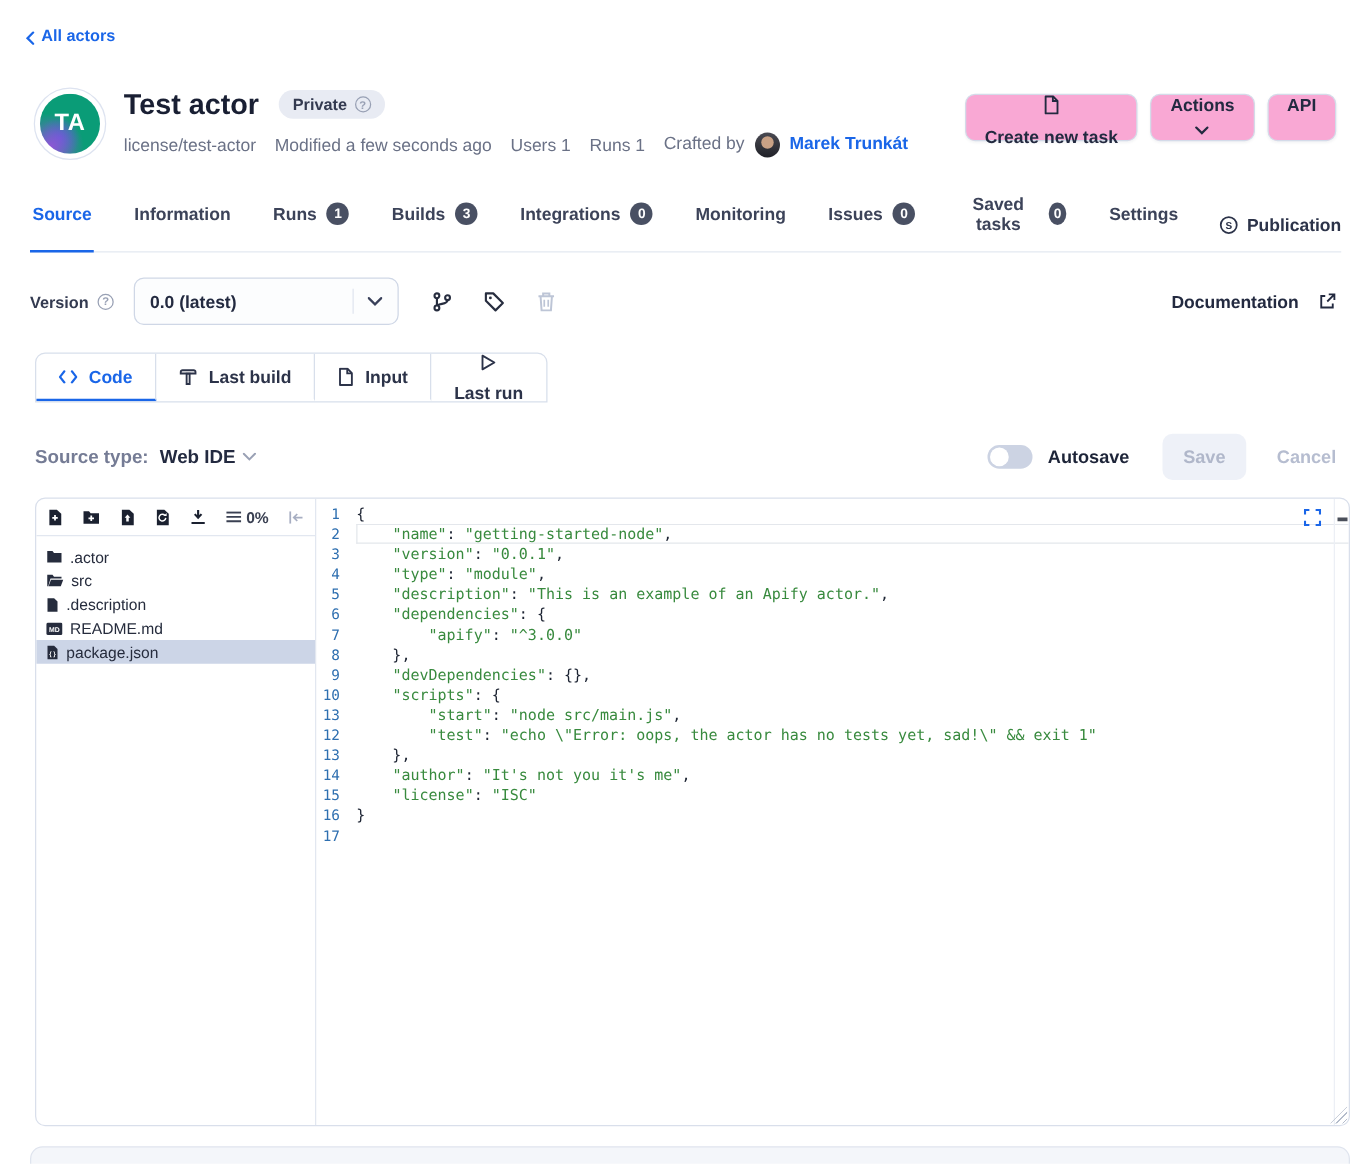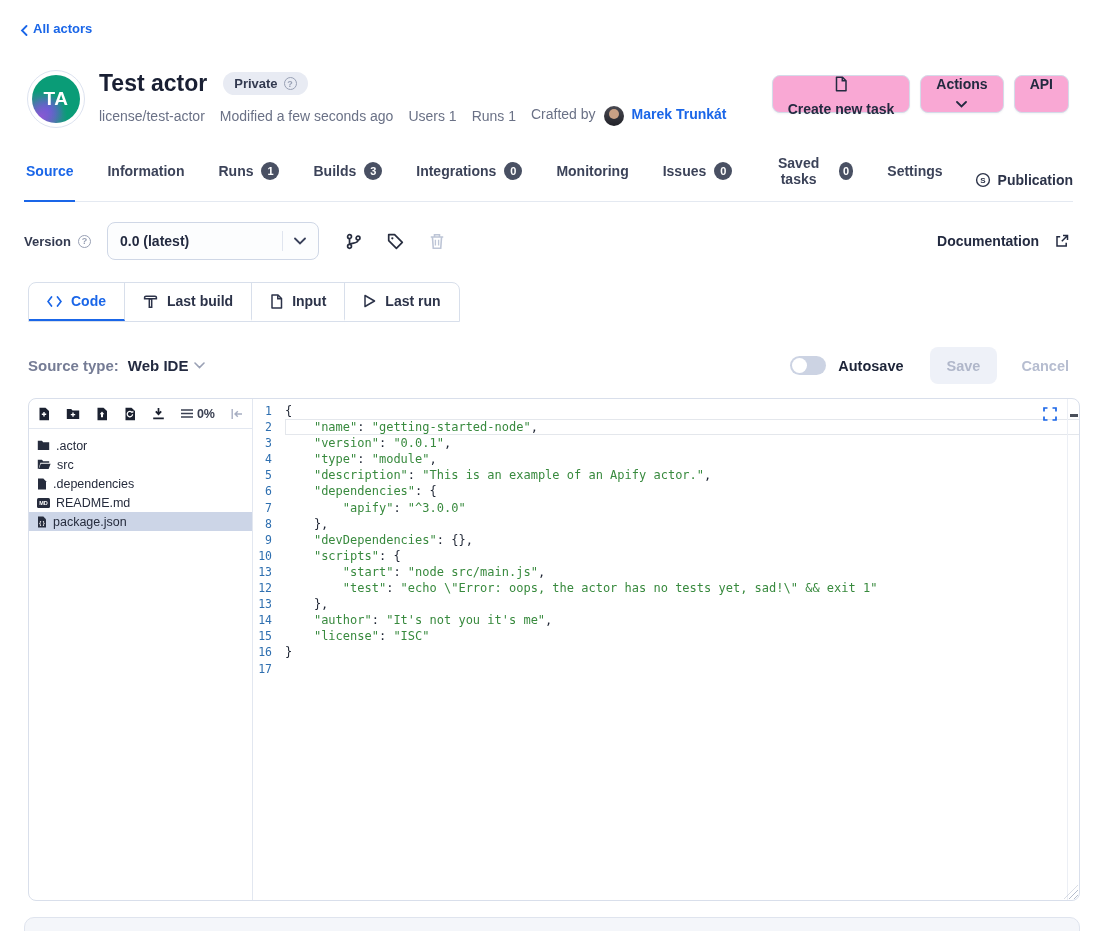--- a/index.html
+++ b/index.html
@@ -66,21 +66,21 @@
   .version-icons { display:flex; align-items:center; gap:25px; margin-left:26px; }
   .doc-link { margin-left:auto; display:flex; align-items:center; gap:16px; font-size:14px;
               font-weight:700; color:#232a40; cursor:pointer; }
 
   
   .subtabs { display:inline-flex; margin:22px 0 0 28px; border:1px solid #d8dfeb;
              border-radius:8px 8px 0 0; overflow:hidden; background:#fff; }
   .subtab { display:flex; align-items:center; gap:9px; height:38px; padding:0 18px; cursor:pointer;
             font-size:14px; font-weight:700; color:#2c3349; border-right:1px solid #d8dfeb;
             border-bottom:2px solid transparent; }
-  .subtab:last-child { border-right:none; }
+  .subtab:last-child { border-right:none;flex-direction:column; }
   .subtab.active { color:#1a66e8; border-bottom-color:#1a66e8; }
 
   
   .source-bar { display:flex; align-items:center; margin:25px 24px 0 28px; }
   .source-label { font-size:15px; font-weight:700; color:#757c95; }
   .source-value { font-size:15px; font-weight:700; color:#232a40; margin-left:9px;
                   display:flex; align-items:center; gap:6px; cursor:pointer; }
   .right-controls { margin-left:auto; display:flex; align-items:center; }
   .toggle { width:36px; height:19px; border-radius:10px; background:#ccd3e3; position:relative; cursor:pointer; }
   .toggle-knob { position:absolute; left:2px; top:2px; width:15px; height:15px; border-radius:50%; background:#fff; }
@@ -402,21 +402,21 @@
             </svg>
           </span>
           <span>src</span>
         </div>
         <div class="file-row">
           <span class="icon">
             <svg width="10" height="12" viewBox="0 0 10 12">
               <path d="M1 .6h5.3L9 3.2v8.2H1z" fill="#262c3d"></path>
             </svg>
           </span>
-          <span>.dependencies</span>
+          <span>.description</span>
         </div>
         <div class="file-row">
           <span class="icon">
             <svg width="13" height="10" viewBox="0 0 13 10">
               <rect width="13" height="10" rx="1.5" fill="#262c3d"></rect>
               <text x="6.5" y="7.4" text-anchor="middle" font-size="5.5" font-weight="bold" fill="#fff" font-family="Liberation Sans, sans-serif">MD</text>
             </svg>
           </span>
           <span>README.md</span>
         </div>

